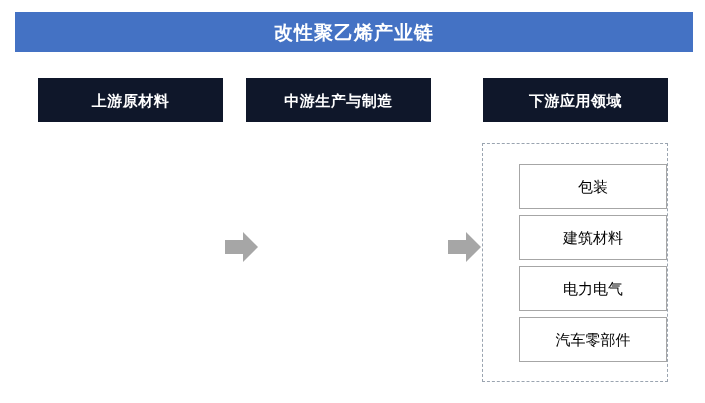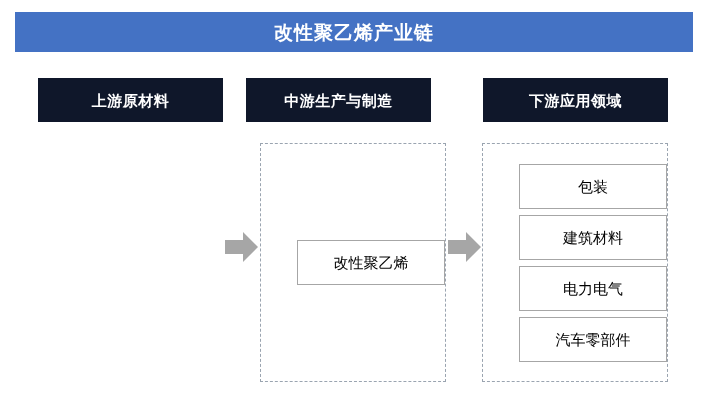--- a/index.html
+++ b/index.html
@@ -142,25 +142,20 @@
     <span class="header-text">下游应用领域</span>
   </div>
 
 
   <div class="flow-arrow" id="arrow-1">
     <svg viewBox="0 0 34 32" xmlns="http://www.w3.org/2000/svg" aria-hidden="true">
       <polygon points="0,9 18,9 18,1 33,16 18,31 18,23 0,23" fill="#a6a6a6"></polygon>
     </svg>
   </div>
 
-  <div class="col-box" id="box-mid">
-    <div class="col-inner" id="inner-mid">
-      <div class="item-box">改性聚乙烯</div>
-    </div>
-  </div>
 
   <div class="flow-arrow" id="arrow-2">
     <svg viewBox="0 0 34 32" xmlns="http://www.w3.org/2000/svg" aria-hidden="true">
       <polygon points="0,9 18,9 18,1 33,16 18,31 18,23 0,23" fill="#a6a6a6"></polygon>
     </svg>
   </div>
 
   <div class="col-box" id="box-down">
     <div class="col-inner" id="inner-down">
       <div class="item-box">包装</div>

